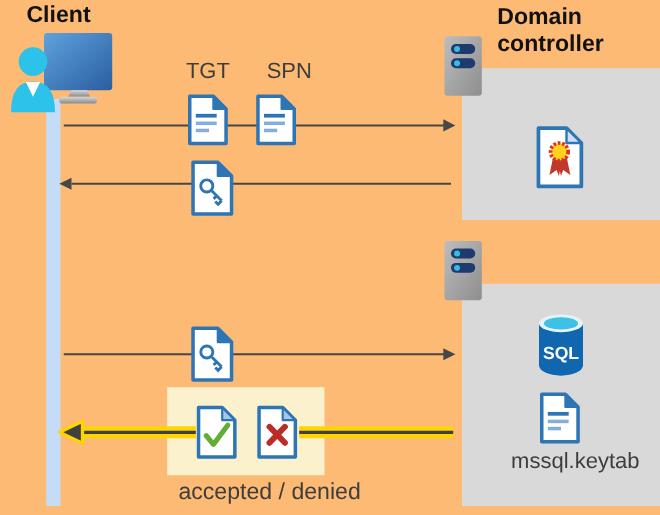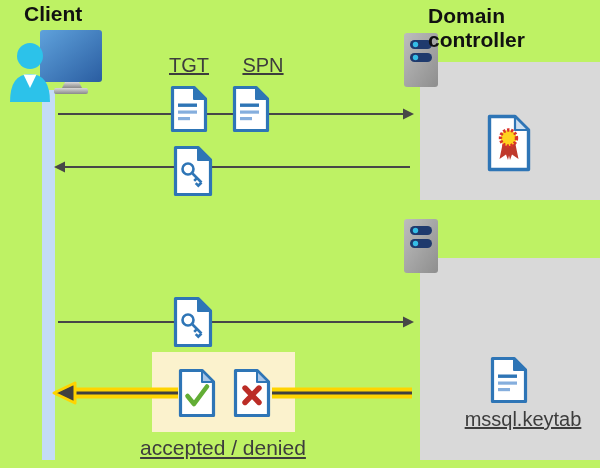--- a/index.html
+++ b/index.html
@@ -1,27 +1,27 @@
 <!DOCTYPE html>
 <html><head>
 <meta charset="utf-8">
 <style>
   html,body{margin:0;padding:0;background:#fff;}
   .stage{
-    position:relative;width:600px;height:468px;background:#bef264;
+    position:relative;width:600px;height:468px;background:#fdba74;
     font-family:"Liberation Sans",sans-serif;overflow:hidden;
   }
   .abs{position:absolute;}
   .label-bold{font-weight:bold;color:#111;font-size:21px;line-height:1.15;}
   .label-gray{color:#3d3d3d;font-size:20px;}
   .gray-box{background:#d9d9d9;}
   .lifeline{background:#c4dcf6;}
   .highlight{background:#fbf2cd;}
   .z0{z-index:0;} .z1{z-index:1;} .z2{z-index:2;}
-  .center{text-align:center;text-decoration:underline;}
+  .center{text-align:center;}
   svg{display:block;}
   .sqltext{font-family:"Liberation Sans",sans-serif;font-weight:bold;}
 </style>
 </head>
 <body>
 
 <div class="stage">
 
   <div class="abs gray-box z0" style="left:420px;top:62px;width:180px;height:138px;"></div>
   <div class="abs gray-box z0" style="left:420px;top:258px;width:180px;height:202px;"></div>
@@ -154,21 +154,21 @@
             <stop offset="1" stop-color="#8e8e8e"></stop>
         </linearGradient>
       </defs>
       <rect x="1" y="1" width="34" height="54" rx="3" fill="url(#srv1)"></rect>
       <rect x="7" y="8" width="22" height="9" rx="4.5" fill="#1f3a6d"></rect>
       <circle cx="12.5" cy="12.5" r="2.7" fill="#35bde6"></circle>
       <rect x="7" y="21" width="22" height="9" rx="4.5" fill="#1f3a6d"></rect>
       <circle cx="12.5" cy="25.5" r="2.7" fill="#35bde6"></circle>
     </svg>
   </div>
-  <div class="abs label-bold z2" style="left:428px;top:4px;width:132px;">Domain controller</div>
+  <div class="abs label-bold z2" style="left:452px;top:4px;width:132px;">Domain controller</div>
 
   <div class="abs z2" style="left:487px;top:114px;">
     <svg width="44" height="58" viewBox="0 0 44 58">
       <path d="M2.5 2.5 H28 L41.5 16 V55.5 H2.5 Z" fill="#fff" stroke="#2e75b6" stroke-width="3.4" stroke-linejoin="round"></path>
       <path d="M28 2.5 L41.5 16 H28 Z" fill="#cfe0f0" stroke="#2e75b6" stroke-width="2.2" stroke-linejoin="round"></path>
       <g>
         <path d="M16 28 L12.5 45 L19 40.5 L21 46 L25 28 Z" fill="#c0392b"></path>
         <path d="M28 28 L31.5 45 L25 40.5 L23 46 L19 28 Z" fill="#c0392b"></path>
         <circle cx="21.5" cy="24" r="8" fill="#ffd21e" stroke="#d9342b" stroke-width="3.4" stroke-dasharray="2.4 1.6"></circle>
         <circle cx="21.5" cy="24" r="5.6" fill="#ffd21e"></circle>
@@ -185,27 +185,35 @@
         </linearGradient>
       </defs>
       <rect x="1" y="1" width="34" height="54" rx="3" fill="url(#srv2)"></rect>
       <rect x="7" y="8" width="22" height="9" rx="4.5" fill="#1f3a6d"></rect>
       <circle cx="12.5" cy="12.5" r="2.7" fill="#35bde6"></circle>
       <rect x="7" y="21" width="22" height="9" rx="4.5" fill="#1f3a6d"></rect>
       <circle cx="12.5" cy="25.5" r="2.7" fill="#35bde6"></circle>
     </svg>
   </div>
 
+  <div class="abs z2" style="left:487px;top:282px;">
+    <svg width="46" height="64" viewBox="0 0 46 64">
+      <path d="M3 12 V50 A20 9.5 0 0 0 43 50 V12 Z" fill="#1166b0"></path>
+      <ellipse cx="23" cy="12" rx="20" ry="8" fill="#e6f4fa"></ellipse>
+      <ellipse cx="23" cy="12" rx="15.5" ry="5.6" fill="#3fc0e6"></ellipse>
+      <text class="sqltext" x="23" y="44" text-anchor="middle" font-size="16" fill="#ffffff">SQL</text>
+    </svg>
+  </div>
 
   <div class="abs z2" style="left:490px;top:356px;">
     <svg width="38" height="48" viewBox="0 0 38 48">
       <path d="M2.5 2.5 H24 L35.5 14 V45.5 H2.5 Z" fill="#fff" stroke="#2e75b6" stroke-width="3.2" stroke-linejoin="round"></path>
       <path d="M24 2.5 L35.5 14 H24 Z" fill="#2e75b6" stroke="#2e75b6" stroke-width="2" stroke-linejoin="round"></path>
       <rect x="8" y="18.5" width="19" height="3.4" fill="#2e75b6"></rect>
       <rect x="8" y="25.5" width="19" height="3.2" fill="#85aedd"></rect>
       <rect x="8" y="32" width="12" height="3.2" fill="#85aedd"></rect>
     </svg>
   </div>
   <div class="abs label-gray center z2" style="left:420px;top:408px;width:180px;margin-left:13px;">mssql.keytab</div>
 
-  <div class="abs label-gray center z2" style="left:118px;top:436px;width:210px;font-size:21px;">accepted / denied</div>
+  <div class="abs label-gray center z2" style="left:118px;top:436px;width:210px;font-size:21px;text-align:right;">accepted / denied</div>
 
 </div>
 
 </body></html>

